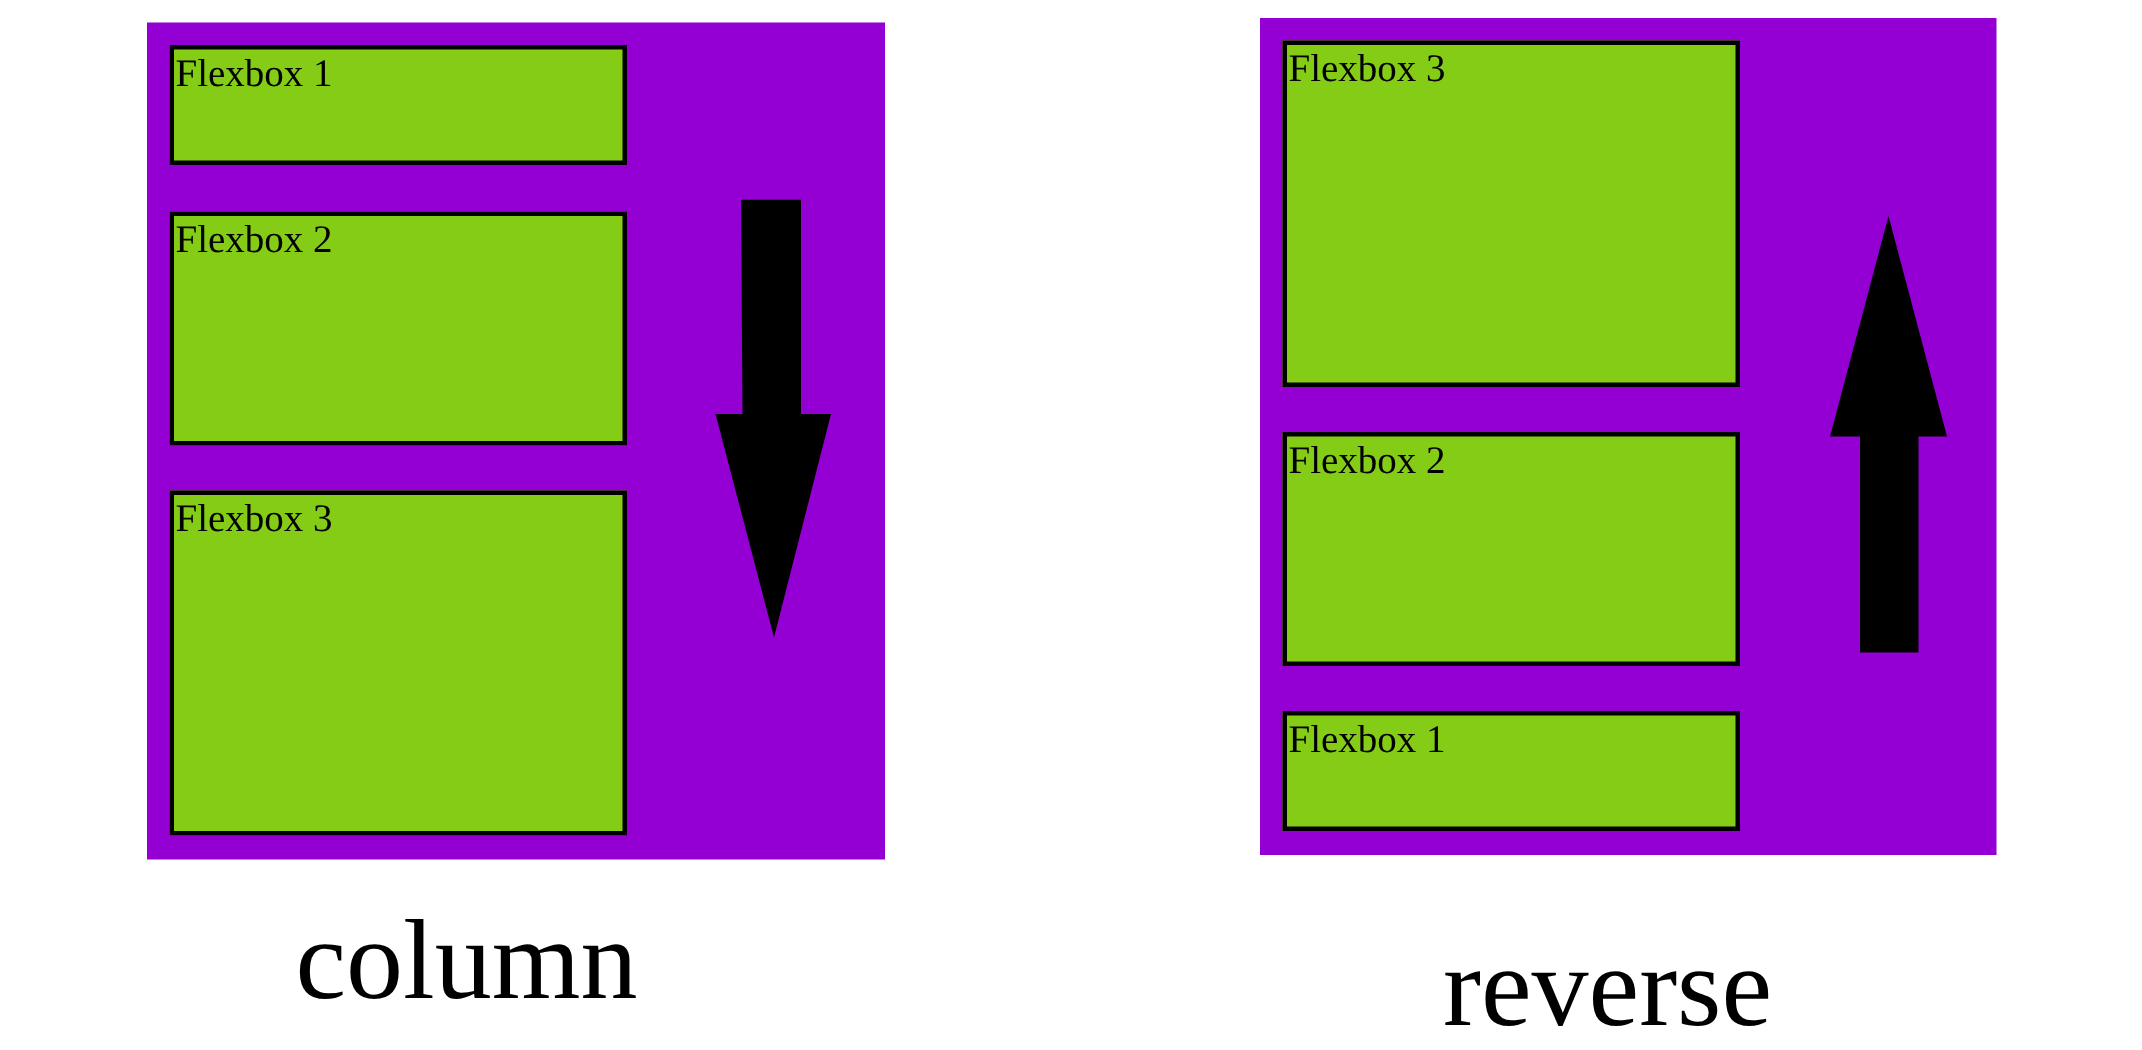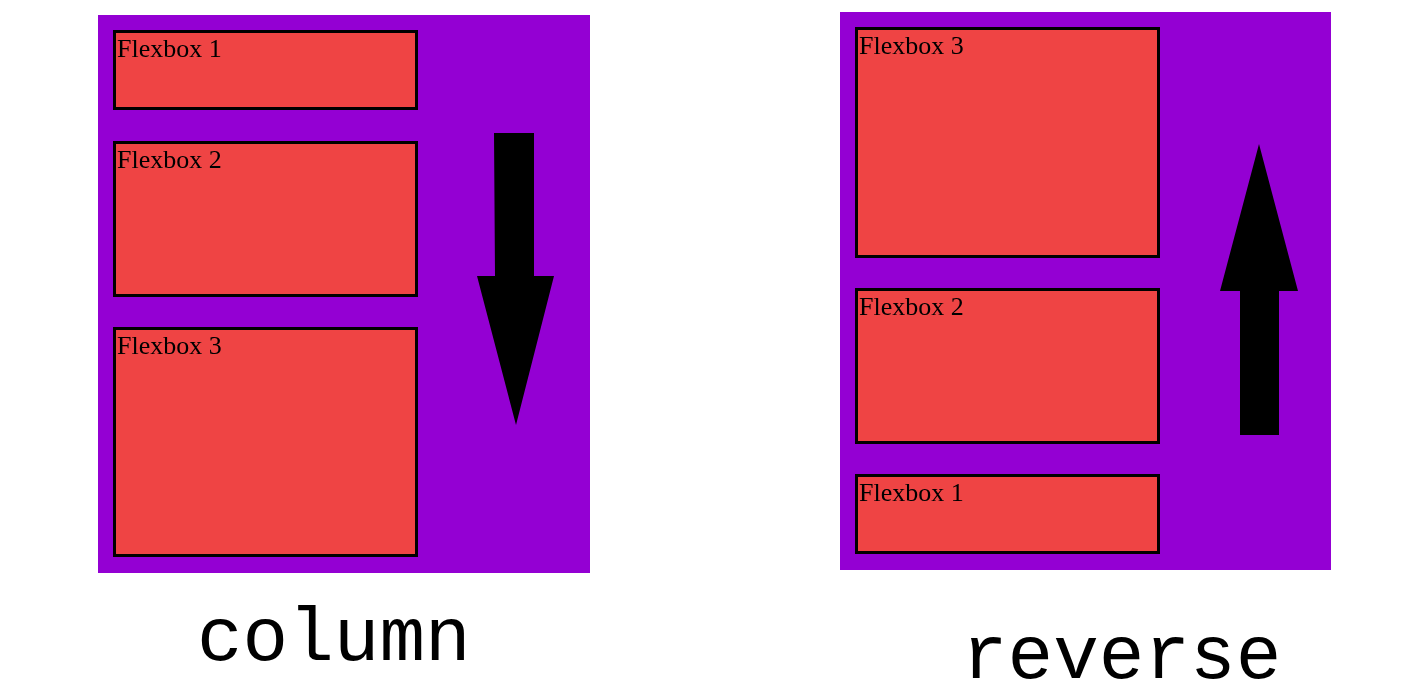--- a/index.html
+++ b/index.html
@@ -1,20 +1,20 @@
 <!DOCTYPE html>
 <html><head>
 <meta charset="utf-8">
 <style>
   html, body { margin:0; padding:0; background:#ffffff; }
   body { width:1428px; height:700px; position:relative; overflow:hidden; font-family:"Liberation Serif", serif; }
   .panel { position:absolute; background:#9400D3; }
-  .fbox { position:absolute; background:#ef4444; border:3px solid #000; box-sizing:border-box; }
+  .fbox { position:absolute; background:#84cc16; border:3px solid #000; box-sizing:border-box; }
   .fbox span { position:absolute; left:1px; top:1px; font-family:"Liberation Serif", serif; font-size:26px; line-height:30px; color:#000; }
-  .caption { position:absolute; font-family:Liberation Mono, monospace; font-size:76px; color:#000; line-height:80px; }
+  .caption { position:absolute; font-family:Liberation Serif, serif; font-size:76px; color:#000; line-height:80px; }
   svg { position:absolute; }
 </style>
 </head>
 <body>
 
 <div class="panel" style="left:98px; top:15px; width:492px; height:558px;">
   <div class="fbox" style="left:15px; top:15px; width:305px; height:80px;">
     <span>Flexbox 1</span>
   </div>
   <div class="fbox" style="left:15px; top:126px; width:305px; height:156px;">

